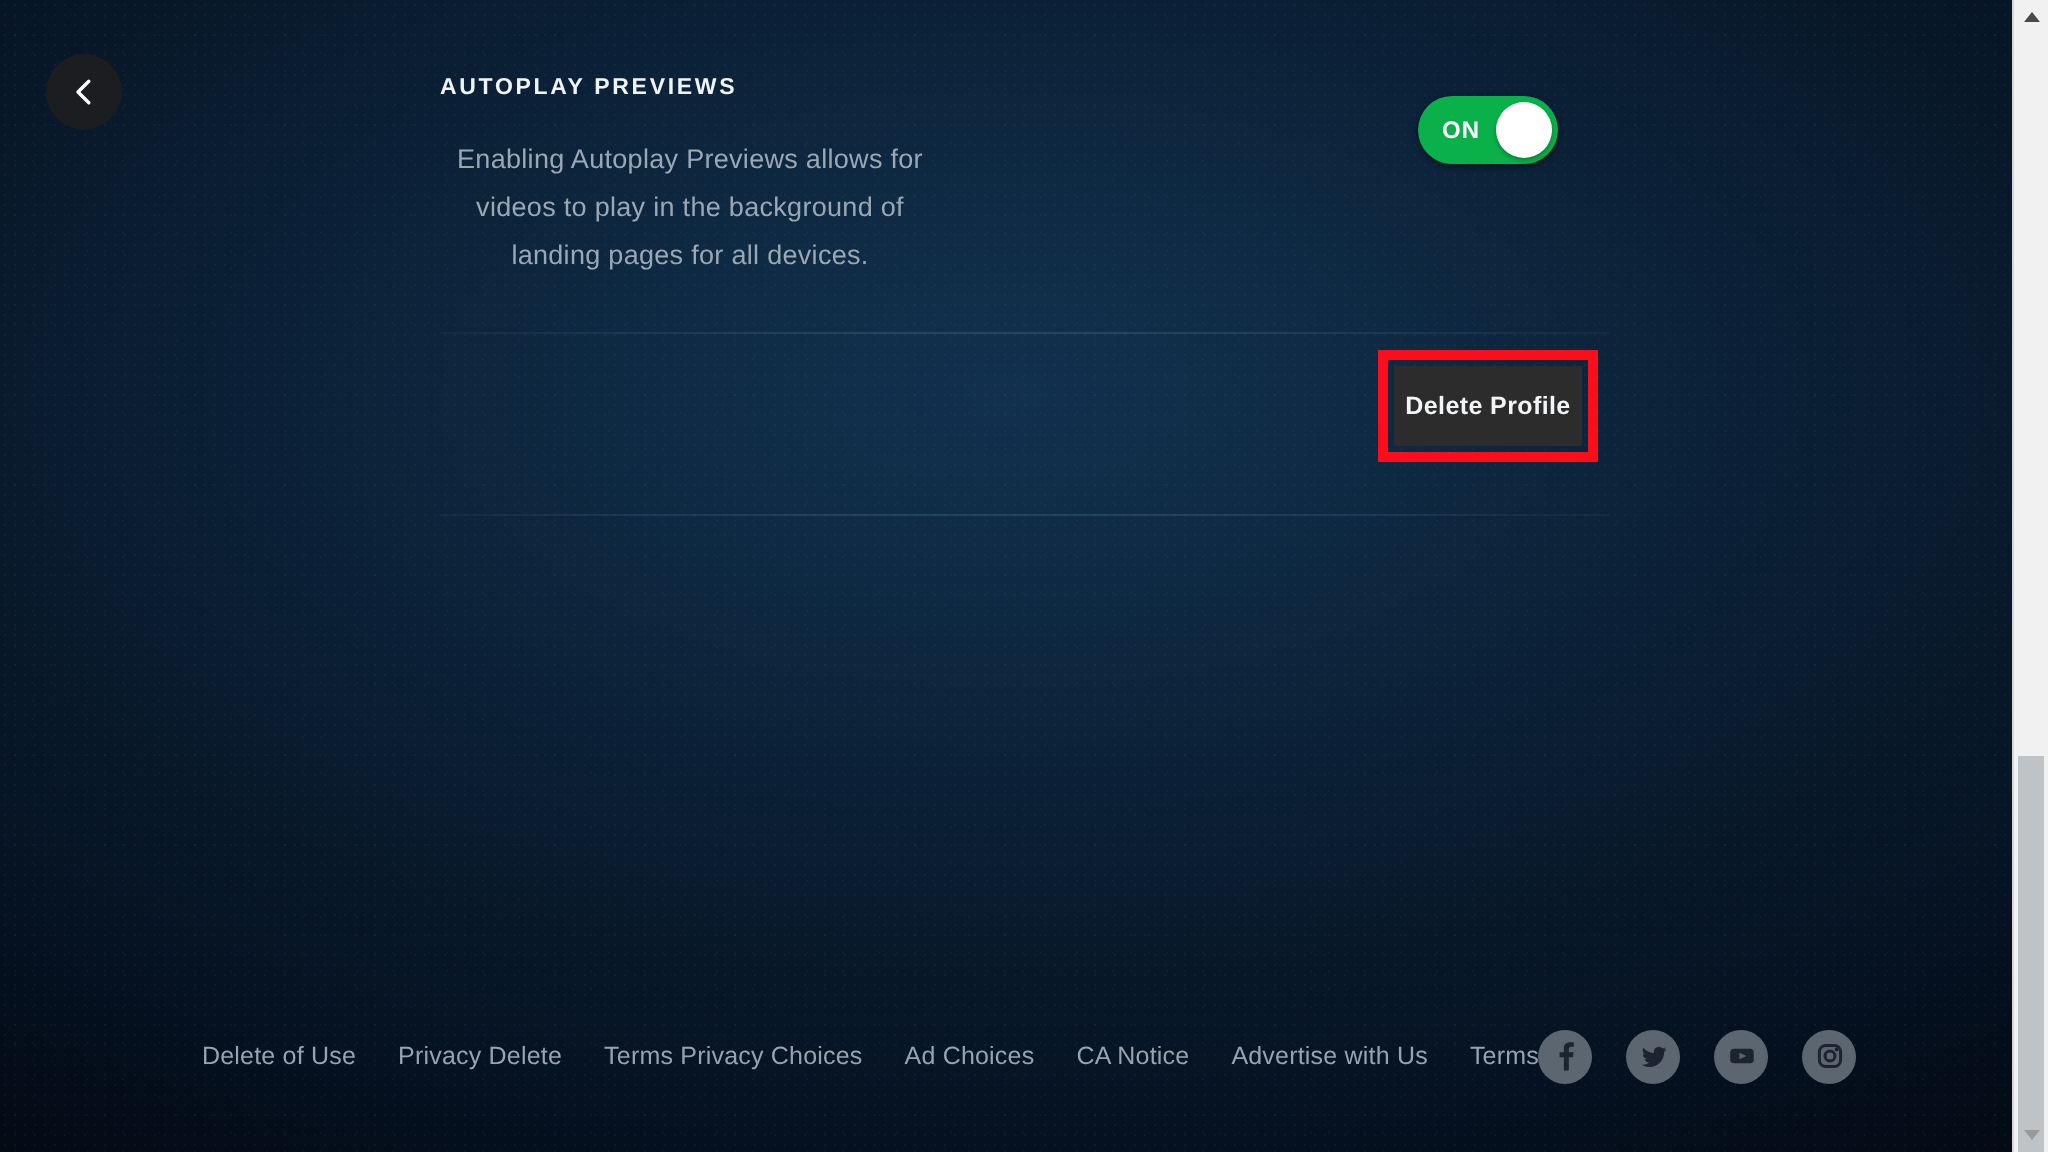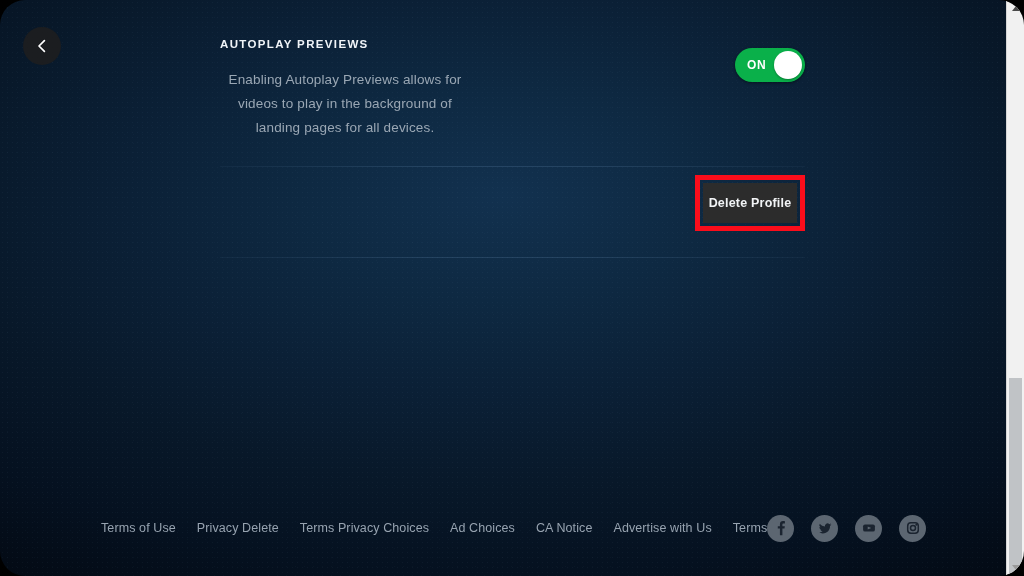--- a/index.html
+++ b/index.html
@@ -11,21 +11,20 @@
     background:#000;
     font-family:"Liberation Sans", sans-serif;
   }
 
   
   #app {
     position:relative;
     width:1024px; height:576px;
     background:#000;
     overflow:hidden;
-    border-radius:25px;
   }
 
   
   #page {
     position:absolute;
     left:0; top:0;
     width:1006px; height:576px;
     overflow:hidden;
     
     background:
@@ -103,21 +102,21 @@
     line-height:24px;
     color:#9aa7b4;
     letter-spacing:.15px;
     max-width:250px;
     text-align:center;
   }
 
   .row-control {
     display:flex;
     align-items:flex-start;
-    justify-content:flex-end;
+    justify-content:center;
     padding-top:10px;
     width:200px;
     padding-left:78px;
   }
 
   
   .toggle {
     position:relative;
     width:70px; height:34px;
     border-radius:17px;
@@ -285,21 +284,21 @@
           </div>
         </div>
       </div>
 
       <div class="divider"></div>
 
     </div>
 
     <div id="footer">
       <div class="footer-links">
-        <a>Terms of Use</a>
+        <a>Delete of Use</a>
         <a>Privacy Delete</a>
         <a>Terms Privacy Choices</a>
         <a>Ad Choices</a>
         <a>CA Notice</a>
         <a>Advertise with Us</a>
         <a>Terms</a>
       </div>
 
       <div class="footer-social">
         <span class="social-icon">

